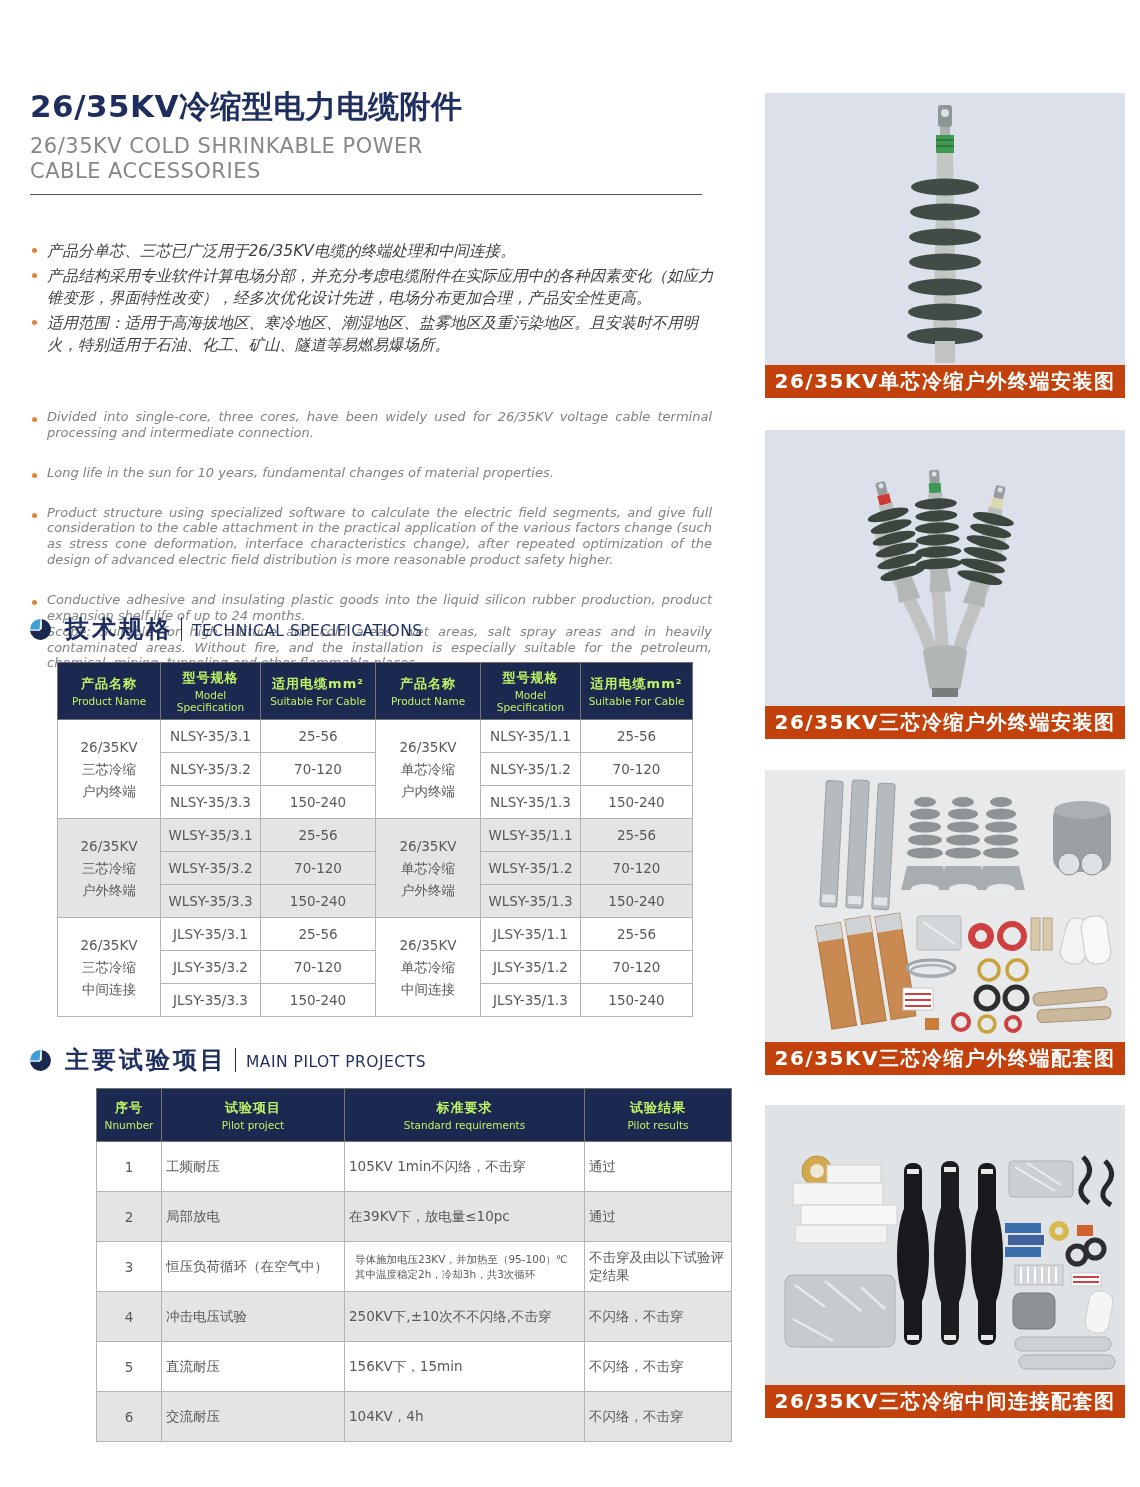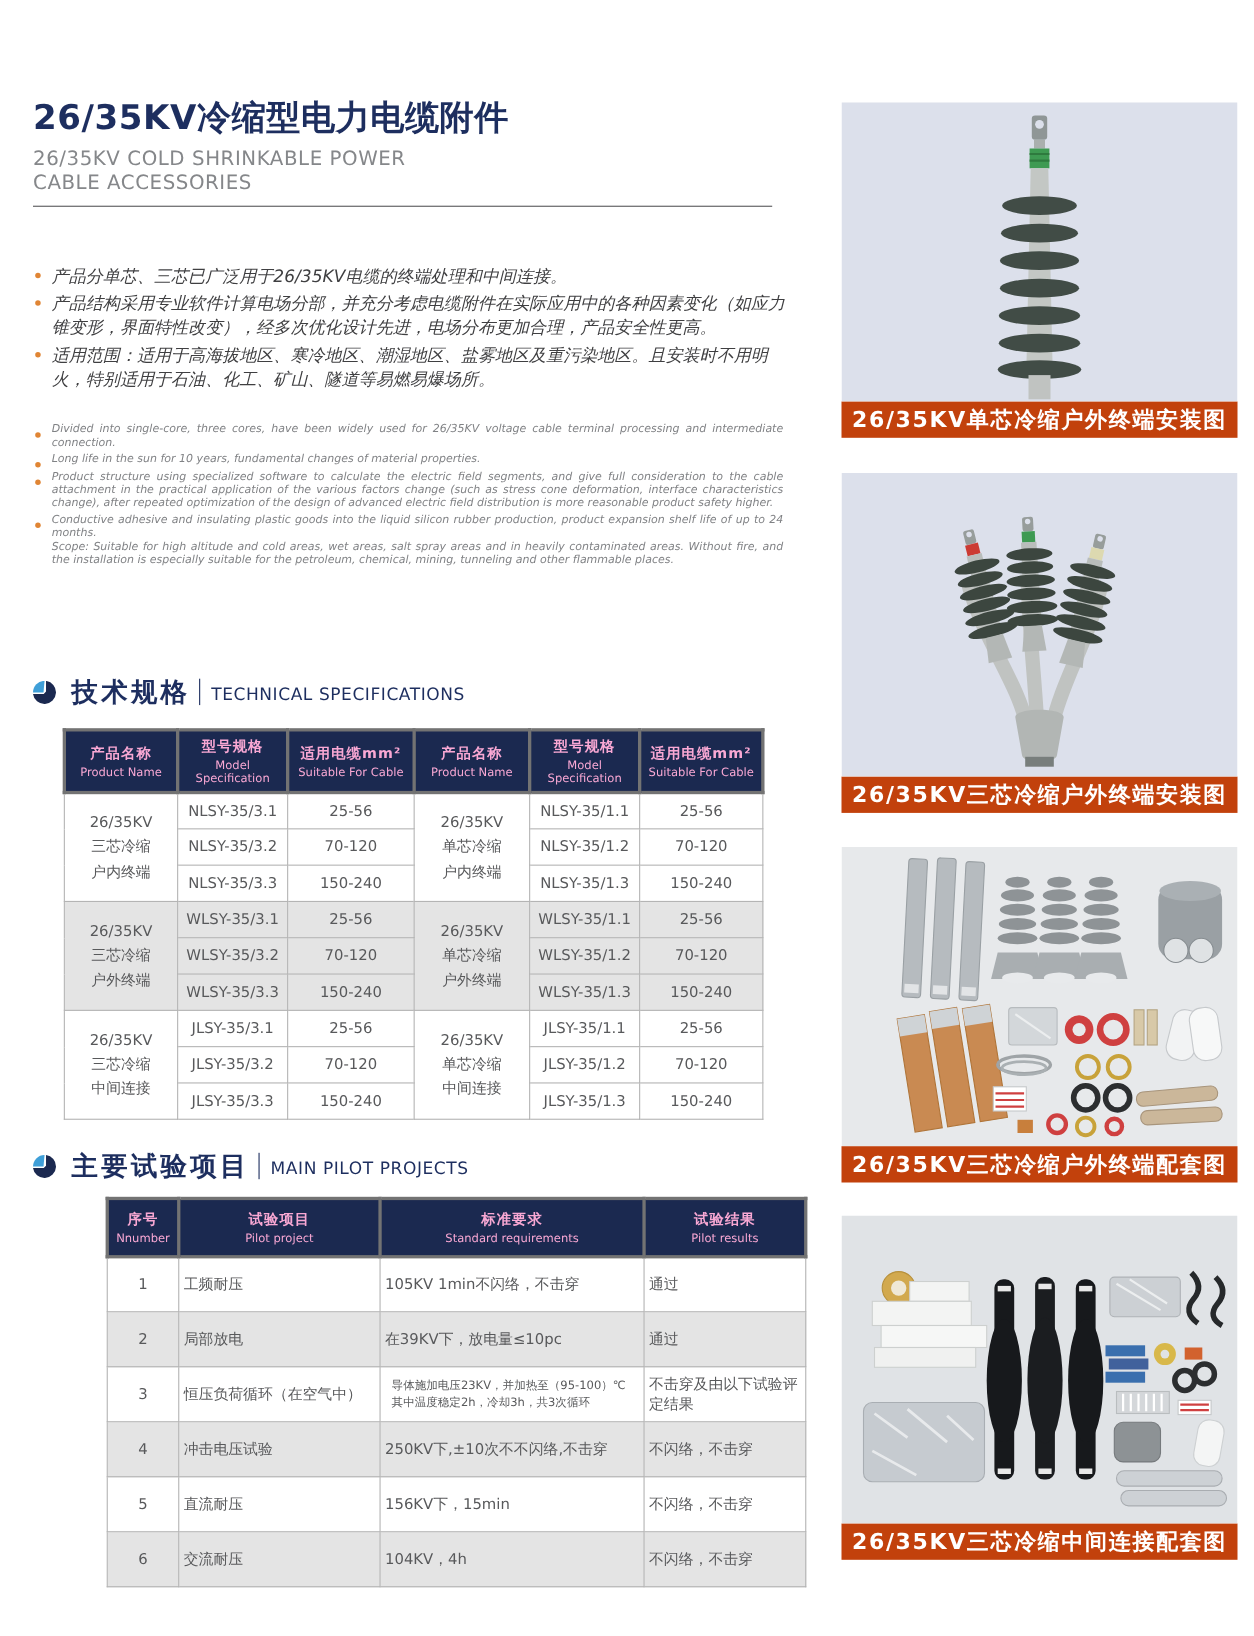--- a/index.html
+++ b/index.html
@@ -7,45 +7,45 @@
   body {
     width:1140px; height:1487px; position:relative;
     font-family:"DejaVu Sans","Liberation Sans",sans-serif;
     color:#4a4a4a;
   }
   .preline { white-space:pre-line; }
 
   
   .title-block { position:absolute; left:30px; top:86px; width:672px; }
   .title-zh { font-size:31px; font-weight:bold; color:#1d2e5f; letter-spacing:0.5px; }
-  .title-en { font-size:18px; color:#85878a; line-height:1.2; margin-top:6px; letter-spacing:0.5px; }
+  .title-en { font-size:21px; color:#85878a; line-height:1.2; margin-top:6px; letter-spacing:0.5px; }
   .title-rule { margin-top:10px; border-top:1px solid #57575a; width:100%; height:0; }
 
   
   .bullets { position:absolute; left:30px; list-style:none; }
   .bullets li { position:relative; padding-left:17px;font-style:italic; }
   .dot { position:absolute; left:2px; top:8px; width:5px; height:5px; border-radius:50%; background:#e08534; }
   .zh-bullets { top:240px; width:690px; }
   .zh-bullets li { font-size:15.5px; color:#3f3f41; line-height:1.42; margin-bottom:3px; }
   .en-bullets { top:385px; width:682px; }
-  .en-bullets li { font-size:10px; color:#808285; line-height:1.22; text-align:justify; margin-bottom:3px; }
+  .en-bullets li { font-size:13px; color:#808285; line-height:1.22; text-align:justify; margin-bottom:3px;margin-top:24px; }
   .en-bullets li p + p { margin-top:0; }
 
   
   .section-header { position:absolute; left:30px; display:flex; align-items:center; }
   .section-header .bullet-icon { width:21px; height:21px; margin-right:14px; flex:0 0 auto; }
   .section-header .sec-zh { font-size:24px; font-weight:bold; color:#1d2e5f; letter-spacing:3px; }
   .section-header .sec-divider { width:1px; height:24px; background:#1d2e5f; margin:0 10px 0 8px; }
   .section-header .sec-en { font-size:15.5px; color:#1d2e5f; letter-spacing:0.5px; padding-top:4px; }
   .sec-spec { top:613px;text-align:center; }
   .sec-test { top:1044px; }
 
   
   table { border-collapse:collapse; table-layout:fixed; position:absolute; left:57px; width:635px; }
-  th { background:#1b2950; color:#f9a8d4; font-weight:normal; border:3px solid #737373; vertical-align:middle; }
+  th { background:#1b2950; color:#bef264; font-weight:normal; border:1px solid #737373; vertical-align:middle; }
   th .h-zh { font-size:13px; font-weight:bold; letter-spacing:1px; }
   th .h-en { font-size:10.5px; margin-top:2px; }
   td { border:1px solid #b4b4b4; color:#58595b; font-size:13.5px; text-align:center; vertical-align:middle; }
 
   .spec-table { top:662px; }
   .spec-table th { height:57px; }
   .spec-table td { height:33px; }
   .spec-table .prod { font-size:13.5px; line-height:1.65; }
   .spec-table tr.alt td { background:#e4e4e4; }
 

